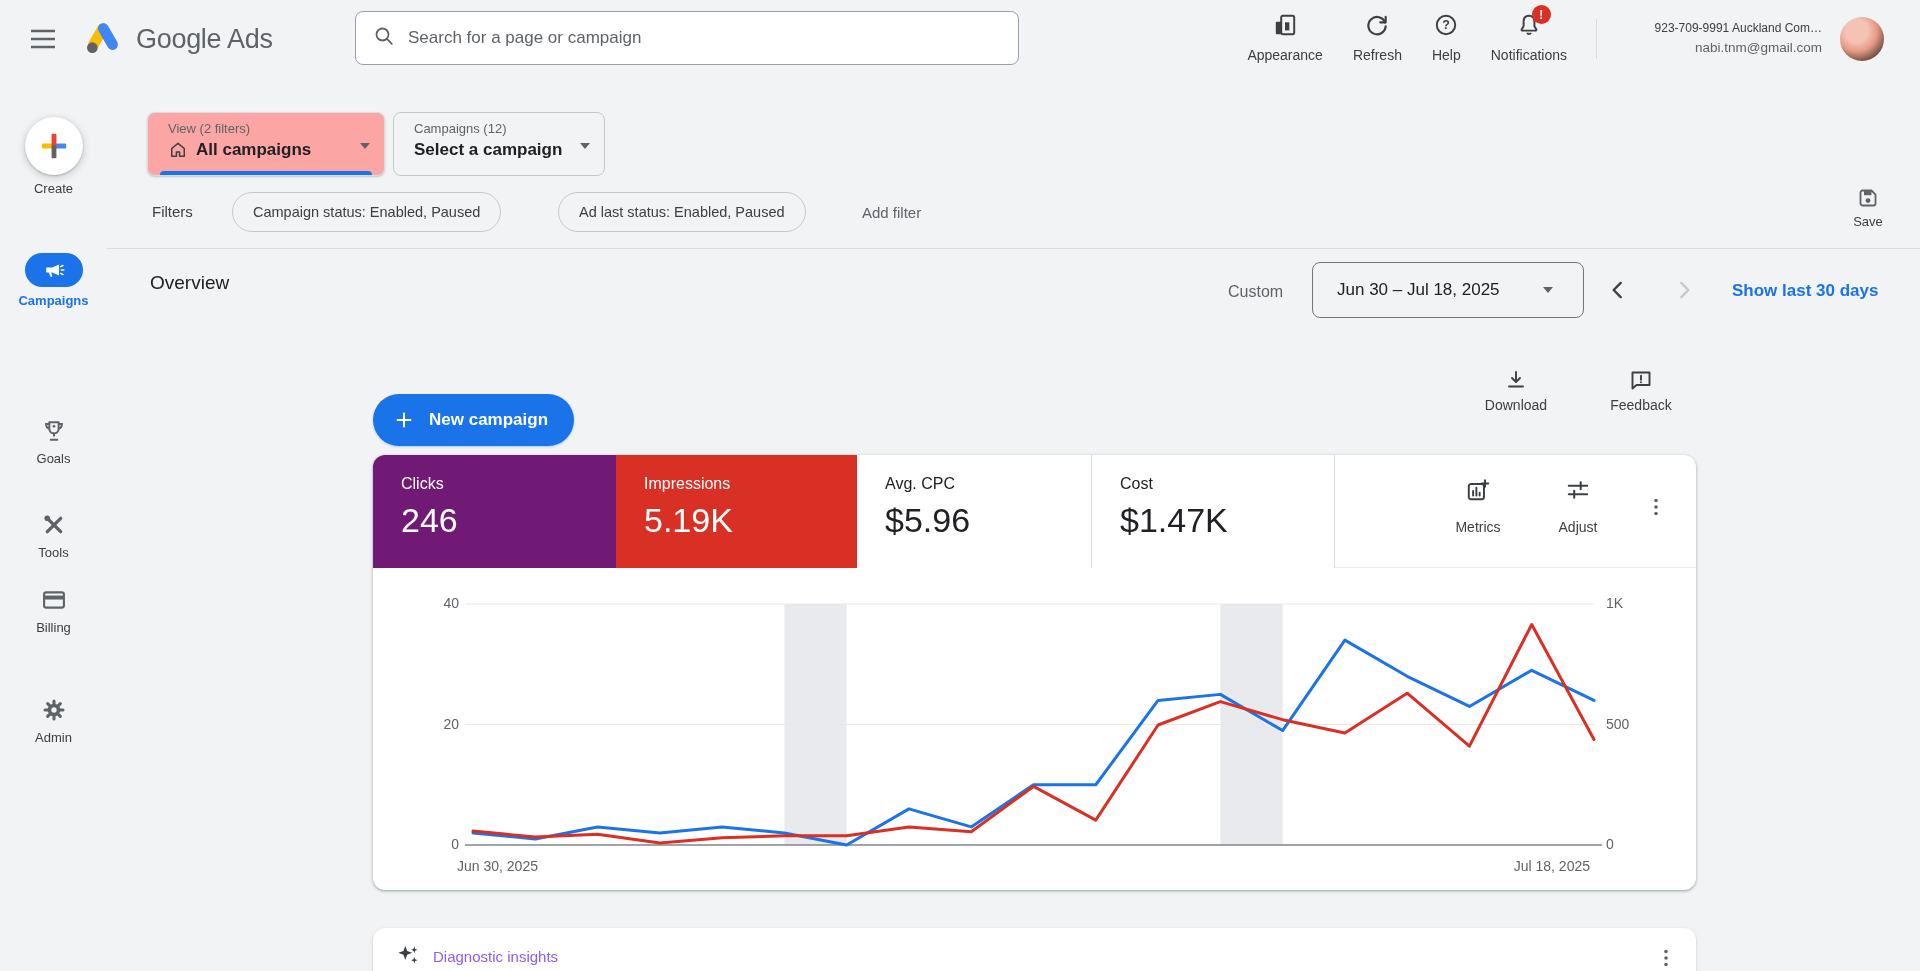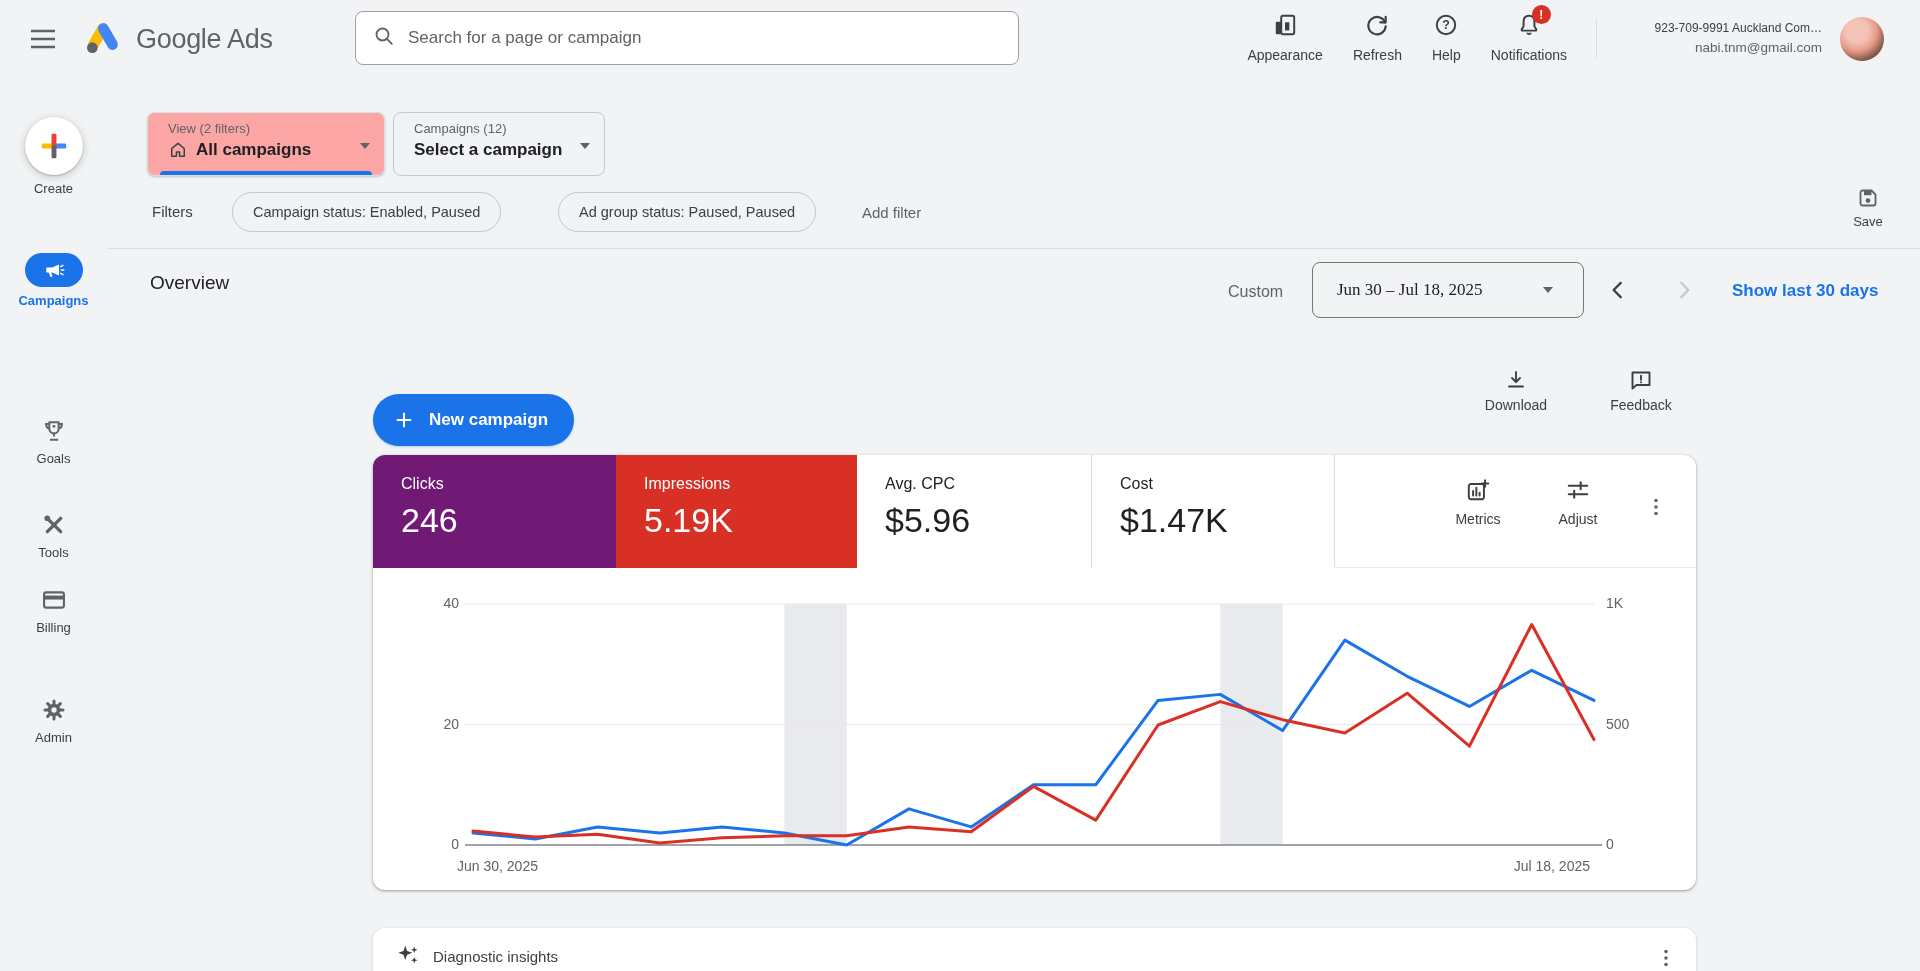--- a/index.html
+++ b/index.html
@@ -65,21 +65,21 @@
   .add-filter { position:absolute; left:862px; top:204px; font-size:15px; color:#5f6368; cursor:pointer; }
   .save-block { position:absolute; left:1838px; top:186px; width:60px; display:flex; flex-direction:column;
                 align-items:center; gap:4px; cursor:pointer; }
   .save-block .lbl { font-size:13px; color:#3c4043; }
   .hdr-divider { position:absolute; left:107px; right:0; top:248px; height:1px; background:#dadce0; }
 
   
   .page-title { position:absolute; left:150px; top:272px; font-size:19px; color:#202124; }
   .custom-label { position:absolute; left:1228px; top:283px; font-size:16px; color:#5f6368; }
   .date-box { position:absolute; left:1312px; top:262px; width:272px; height:56px; border:1px solid #747775;
-              border-radius:8px; display:flex; align-items:center; padding:0 30px 0 24px; cursor:pointer;font-family:Liberation Serif, serif; }
+              border-radius:8px; display:flex; align-items:center; padding:0 30px 0 24px; cursor:pointer; }
   .date-text { font-size:17px; color:#202124; }
   .chev-btn { position:absolute; top:272px; width:36px; height:36px; cursor:pointer; display:flex;
               align-items:center; justify-content:center; }
   .chev-prev { left:1600px; } .chev-next { left:1666px; }
   .show-last { position:absolute; left:1732px; top:281px; font-size:17px; font-weight:bold; color:#1a73e8; cursor:pointer; }
 
   
   .new-campaign { position:absolute; left:373px; top:362px; height:52px; border-radius:26px; background:#1a73e8;
                   display:flex; align-items:center; gap:14px; padding:0 26px 0 20px; cursor:pointer;
                   box-shadow:0 1px 2px rgba(26,115,232,.3);margin-top:32px; }
@@ -93,38 +93,38 @@
           box-shadow:0 1px 2px rgba(60,64,67,.3), 0 1px 3px 1px rgba(60,64,67,.15); }
   .score-row { position:relative; height:113px; border-bottom:1px solid #e8eaed; display:flex; }
   .scorecard { height:113px; padding:20px 0 0 28px; cursor:pointer; }
   .scorecard .sc-label { font-size:16px; }
   .scorecard .sc-value { font-size:34px; margin-top:8px; }
   .sc0 { width:243px; border-top-left-radius:12px; }
   .sc1 { width:241px; }
   .sc2 { width:234px; }
   .sc3 { width:244px; border-left:1px solid #dadce0; border-right:1px solid #dadce0; }
   .row-action { position:absolute; top:22px; width:76px; display:flex; flex-direction:column; align-items:center;
-                gap:8px; cursor:pointer; }
+                gap:16px; cursor:pointer; }
   .row-action .lbl { font-size:14px; color:#3c4043; }
   .ra-metrics { left:1067px; } .ra-adjust { left:1167px; }
   .row-dots { position:absolute; left:1268px; top:32px; width:30px; height:40px; cursor:pointer;
               display:flex; align-items:center; justify-content:center; }
 
   
   .chart-wrap { position:absolute; left:0; top:113px; width:1323px; height:322px; }
   .chart-wrap svg.canvas { position:absolute; left:0; top:0; }
   .tick { position:absolute; font-size:14px; color:#5f6368; }
   .yl { left:0; width:86px; text-align:right; }
   .yr { left:1233px; text-align:left; }
   .xlab { top:290px; }
 
   
   .insights { position:absolute; left:373px; top:928px; width:1323px; height:80px; background:#fff;
               border-radius:12px 12px 0 0; box-shadow:0 1px 3px rgba(60,64,67,.25); }
-  .insights .title { position:absolute; left:60px; top:20px; font-size:15px; color:#404040; }
+  .insights .title { position:absolute; left:60px; top:20px; font-size:15px; color:#8b5cf6; }
   .insights .spark { position:absolute; left:22px; top:14px; }
   .insights .dots { position:absolute; left:1278px; top:12px; width:30px; height:36px; cursor:pointer;
                     display:flex; align-items:center; justify-content:center; }
 </style>
 </head>
 <body>
 
 <div id="app">
 
   <div class="menu-btn">
@@ -286,21 +286,21 @@
   <div class="sel-box campaign">
     <div class="sel-label">Campaigns (12)</div>
     <div class="sel-value-row">
       <span class="sel-value">Select a campaign</span>
     </div>
     <span class="caret"></span>
   </div>
 
   <div class="filters-label">Filters</div>
   <div class="chip c1">Campaign status: Enabled, Paused</div>
-  <div class="chip c2">Ad group status: Paused, Paused</div>
+  <div class="chip c2">Ad last status: Enabled, Paused</div>
   <div class="add-filter">Add filter</div>
 
   <div class="save-block">
     <svg width="24" height="24" viewBox="0 0 24 24">
       <path d="M4.5 6.5c0-1.1.9-2 2-2h9l4 4v9c0 1.1-.9 2-2 2h-11c-1.1 0-2-.9-2-2z" fill="none" stroke="#5f6368" stroke-width="1.8"></path>
       <rect x="8" y="4.8" width="7.5" height="4.4" fill="#5f6368"></rect>
       <circle cx="12" cy="14.6" r="2.4" fill="#5f6368"></circle>
     </svg>
     <span class="lbl">Save</span>
   </div>

